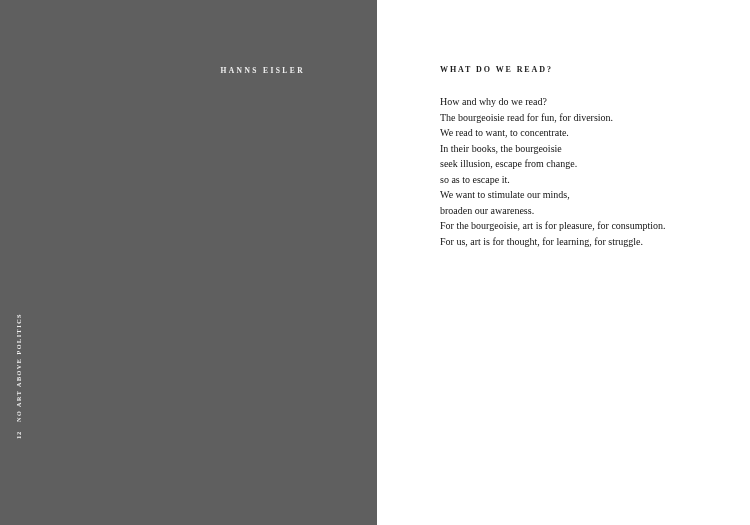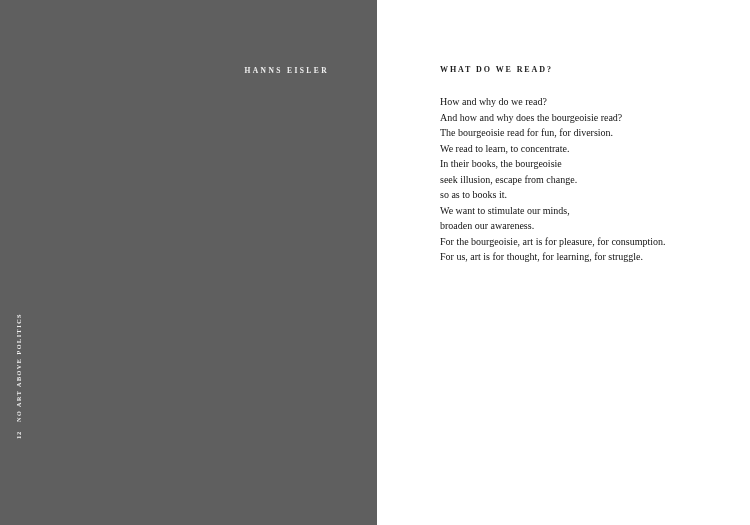--- a/index.html
+++ b/index.html
@@ -23,21 +23,21 @@
   .page-left {
     position: relative;
     width: 377px;
     height: 525px;
     background: #5f5f5f;
     flex: 0 0 377px;
   }
   .author-line {
     position: absolute;
     top: 66px;
-    right: 48px;
+    right: 72px;
     color: #f2f2f2;
     font-family: "Liberation Serif", serif;
     font-size: 7.5px;
     letter-spacing: 2.4px;
     font-weight: 700;
     text-transform: uppercase;
     white-space: nowrap;
   }
   .running-foot {
     position: absolute;
@@ -110,26 +110,25 @@
       <span class="folio">12</span><span>NO ART ABOVE POLITICS</span>
     </div>
   </div>
 
   <div class="gutter"></div>
 
   <div class="page-right">
     <div class="section-title">WHAT DO WE READ?</div>
     <div class="poem">
       <div class="poem-line">How and why do we read?</div>
-      <div class="poem-line">And how and why does the bourgeoisie read?</div>
       <div class="poem-line">The bourgeoisie read for fun, for diversion.</div>
-      <div class="poem-line">We read to learn, to concentrate.</div>
+      <div class="poem-line">We read to want, to concentrate.</div>
       <div class="poem-line">In their books, the bourgeoisie</div>
       <div class="poem-line">seek illusion, escape from change.</div>
-      <div class="poem-line">so as to books it.</div>
+      <div class="poem-line">so as to escape it.</div>
       <div class="poem-line">We want to stimulate our minds,</div>
       <div class="poem-line">broaden our awareness.</div>
       <div class="poem-line">For the bourgeoisie, art is for pleasure, for consumption.</div>
       <div class="poem-line">For us, art is for thought, for learning, for struggle.</div>
     </div>
   </div>
 
 </div>
 
 </body></html>

